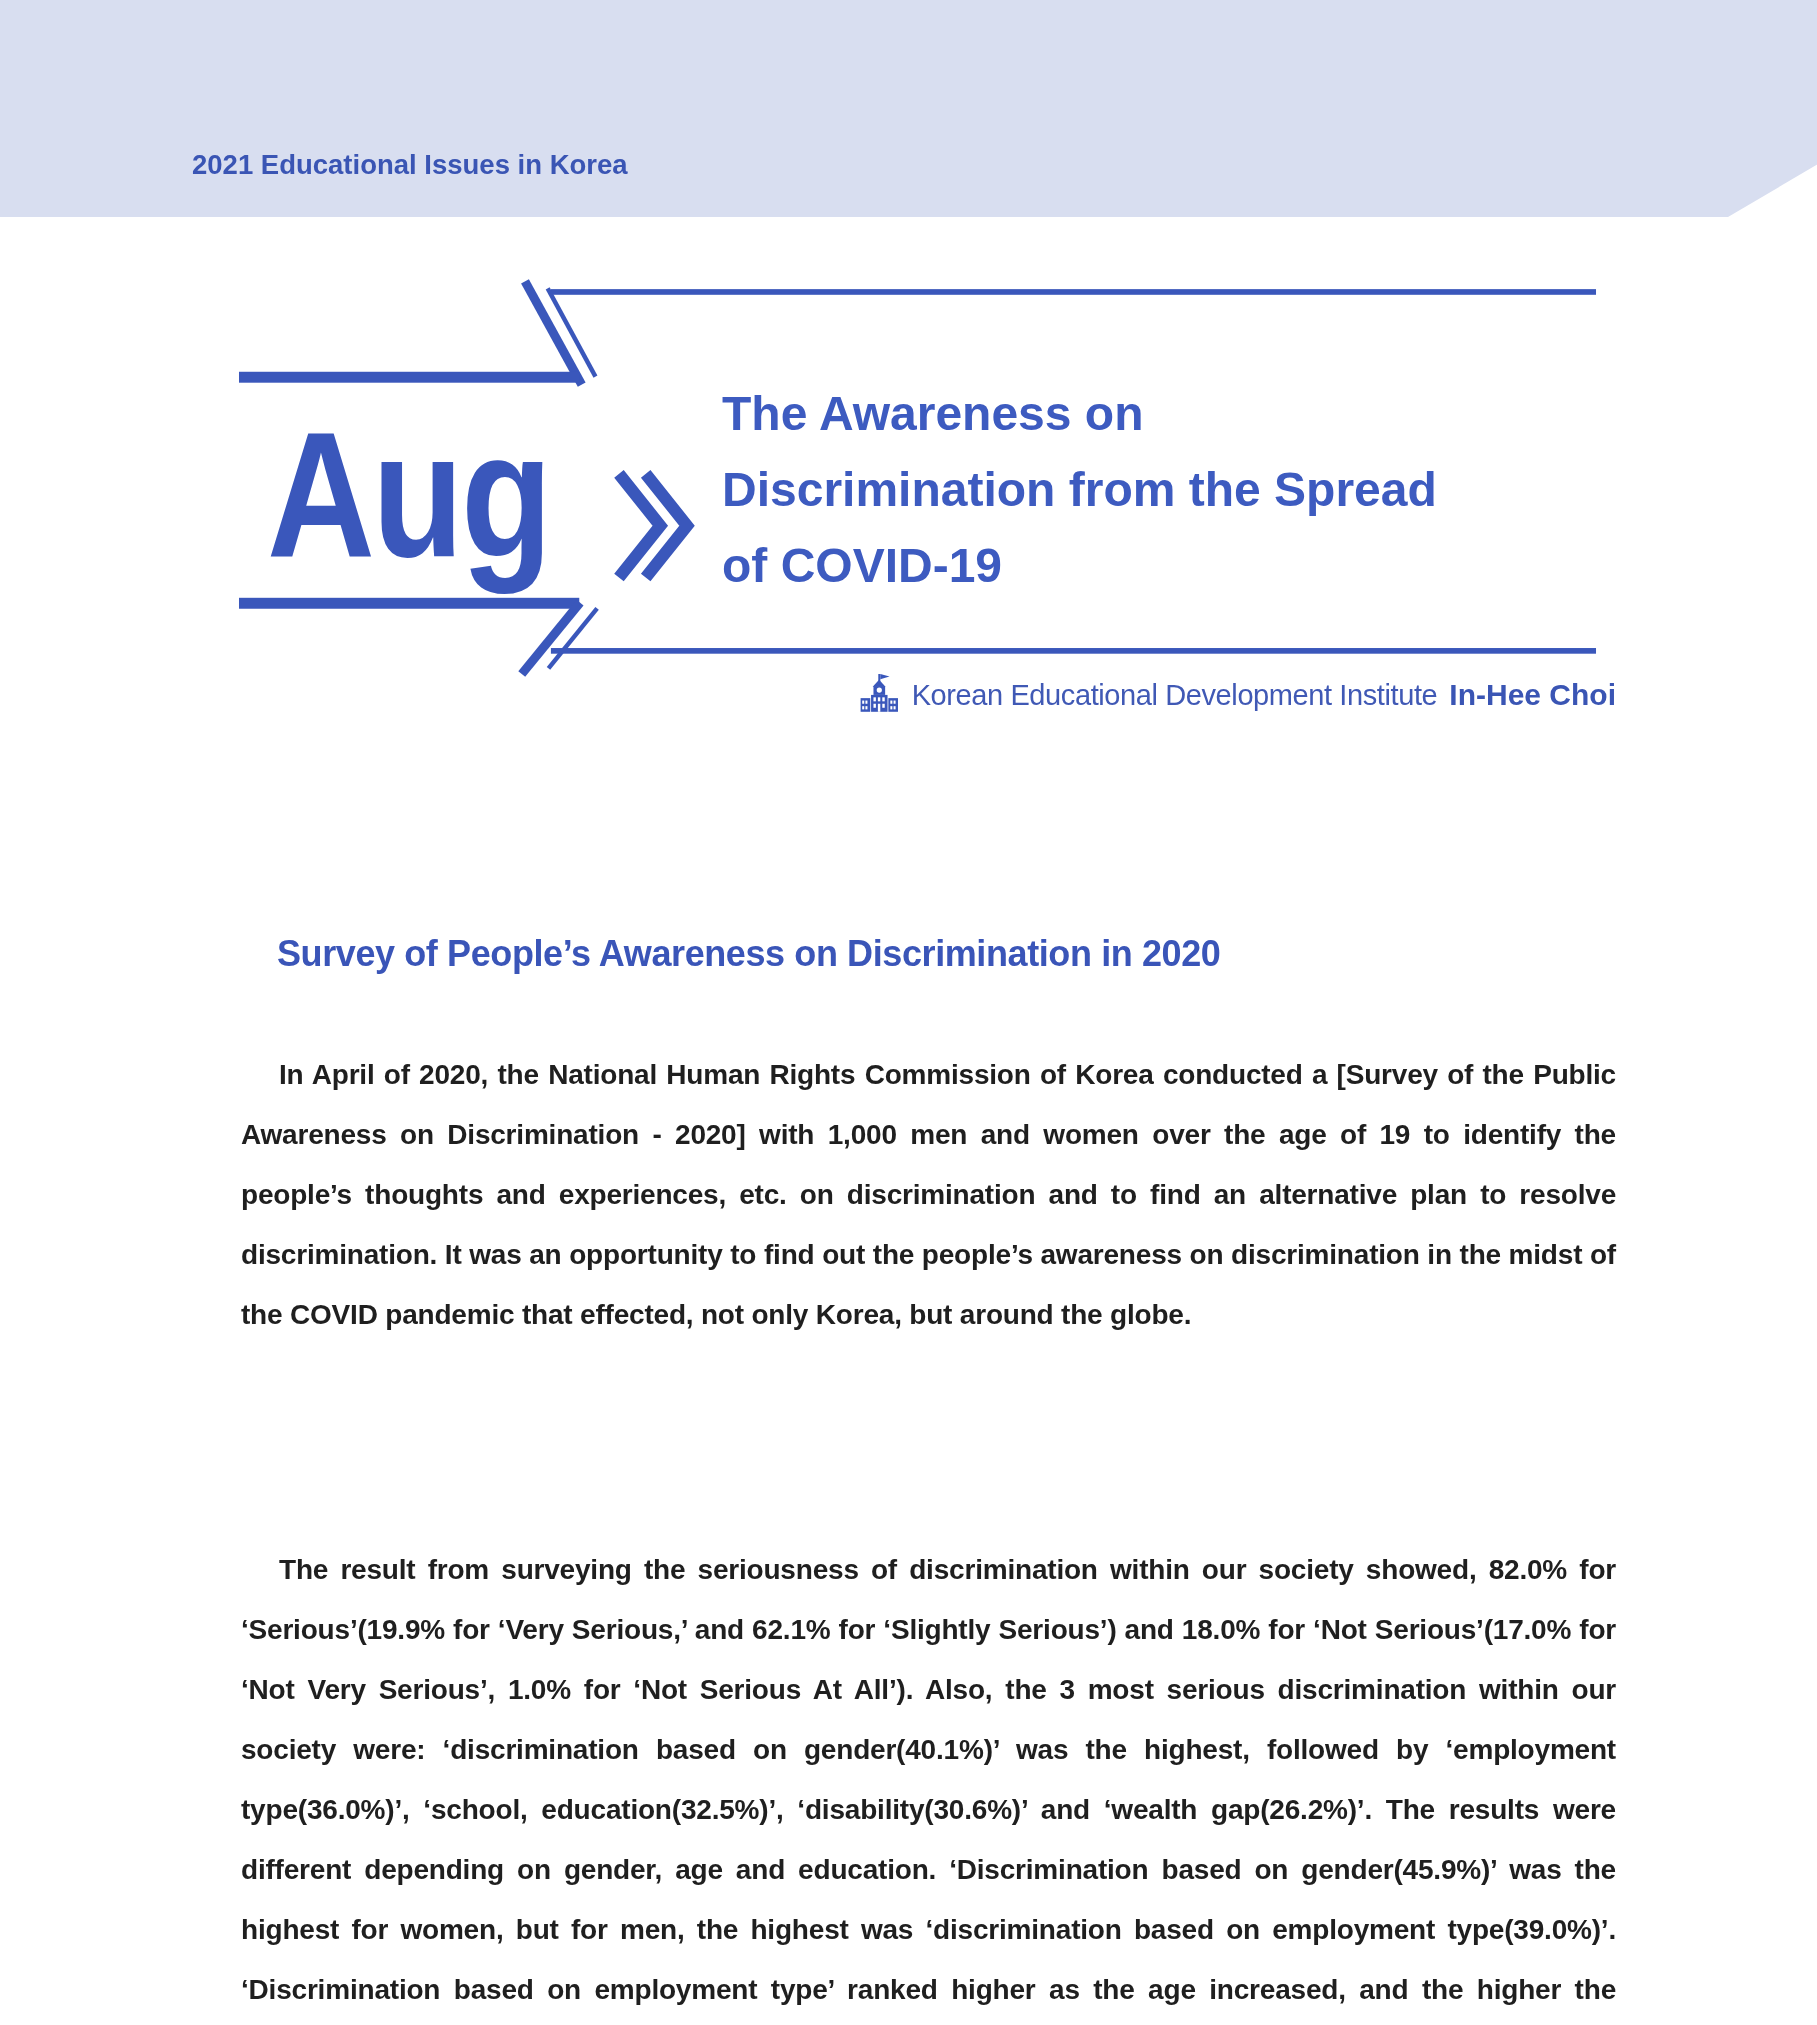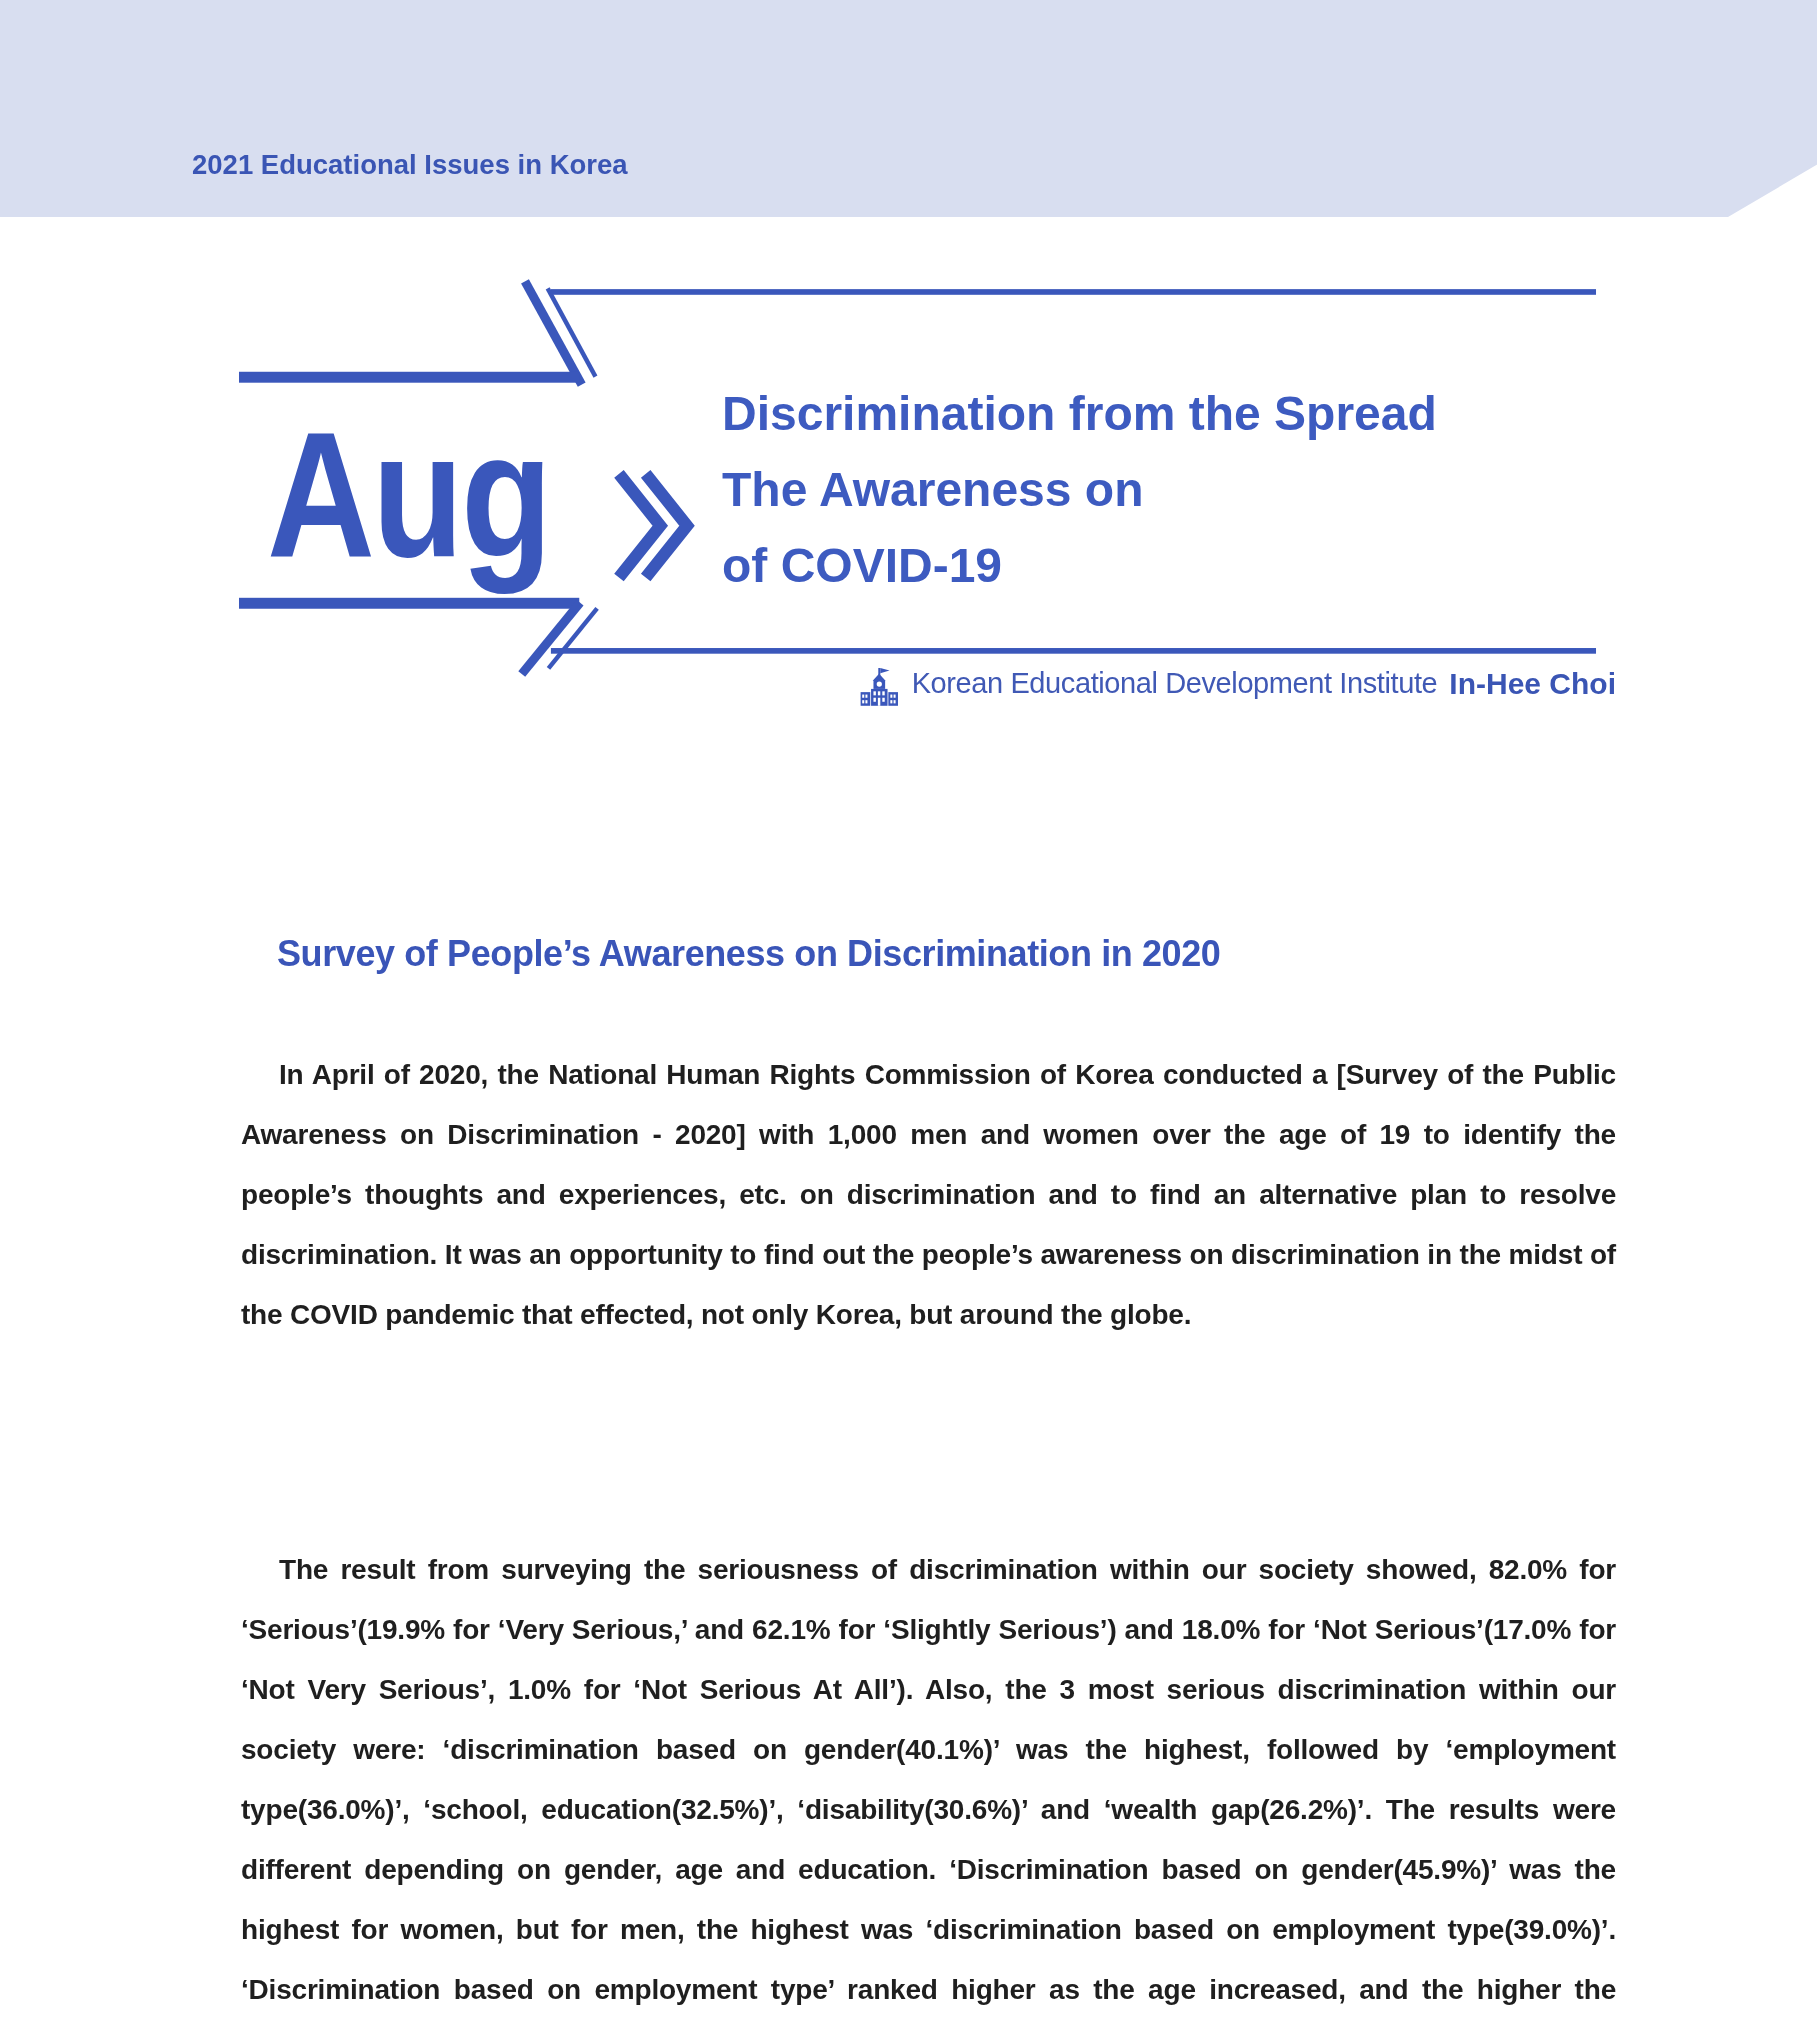--- a/index.html
+++ b/index.html
@@ -39,21 +39,21 @@
     letter-spacing: -3.2px;
   }
   .hero-title {
     position: absolute; left: 722px; top: 376px;
     width: 980px;
     font-size: 48px; line-height: 76px; font-weight: bold;
     color: #3d5bc0;
   }
   .affiliation-row {
     position: absolute; top: 667px; right: 202px;
-    display: flex; align-items: flex-start; gap: 12px;
+    display: flex; align-items: flex-end; gap: 12px;
     height: 45px;
   }
   .affiliation-icon { width: 41px; height: 39px; flex: 0 0 auto; }
   .affiliation-institute {
     font-size: 29px; font-weight: 400; color: #4059b5;
     letter-spacing: -0.4px; white-space: nowrap;
   }
   .affiliation-author {
     font-size: 30px; font-weight: bold; color: #3a55b4;
     margin-left: 0; white-space: nowrap;
@@ -103,22 +103,22 @@
 
     <line x1="1432" y1="838" x2="1288" y2="1014" stroke="#3a57bb" stroke-width="22"></line>
     <line x1="1474" y1="852" x2="1354" y2="1000" stroke="#3a57bb" stroke-width="11"></line>
 
     <rect x="1360" y="950" width="2580" height="14" fill="#3a57bb"></rect>
   </svg>
 
   <div class="month-label">Aug</div>
 
   <div class="hero-title">
+    <div>The Awareness on</div>
     <div>Discrimination from the Spread</div>
-    <div>The Awareness on</div>
     <div>of COVID-19</div>
   </div>
 
   <div class="affiliation-row">
     <svg class="affiliation-icon" viewBox="0 0 102 96">
       <rect x="48" y="2" width="5" height="20" fill="#3a57bb"></rect>
       <polygon points="53,2 76,8 53,15" fill="#3a57bb"></polygon>
       <polygon points="50,16 34,34 66,34" fill="#3a57bb"></polygon>
       <rect x="36" y="32" width="29" height="22" fill="#3a57bb"></rect>
       <circle cx="50.5" cy="42" r="6.5" fill="#ffffff"></circle>

